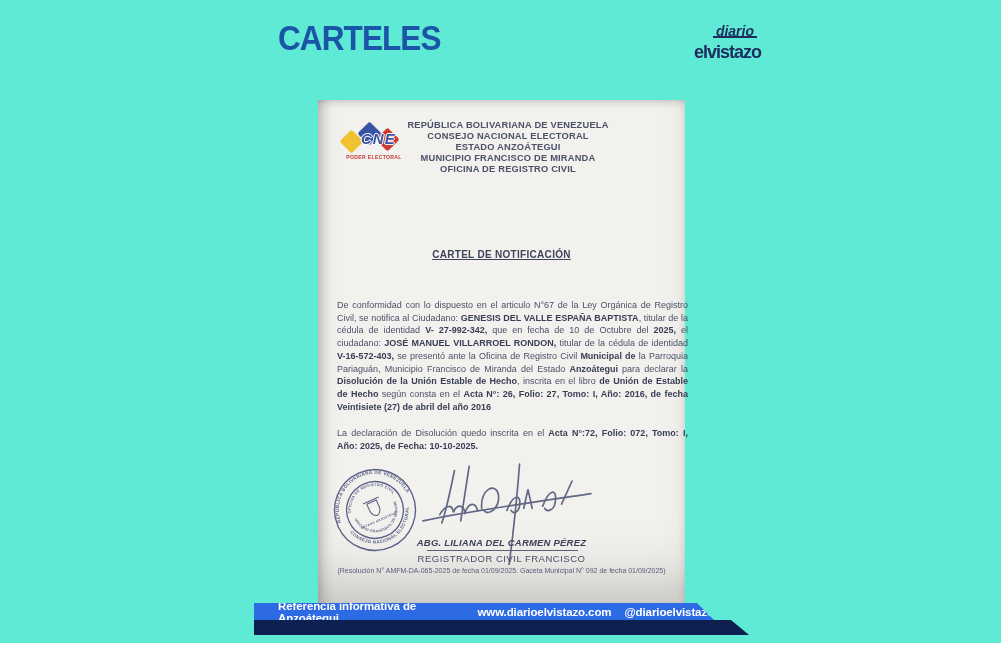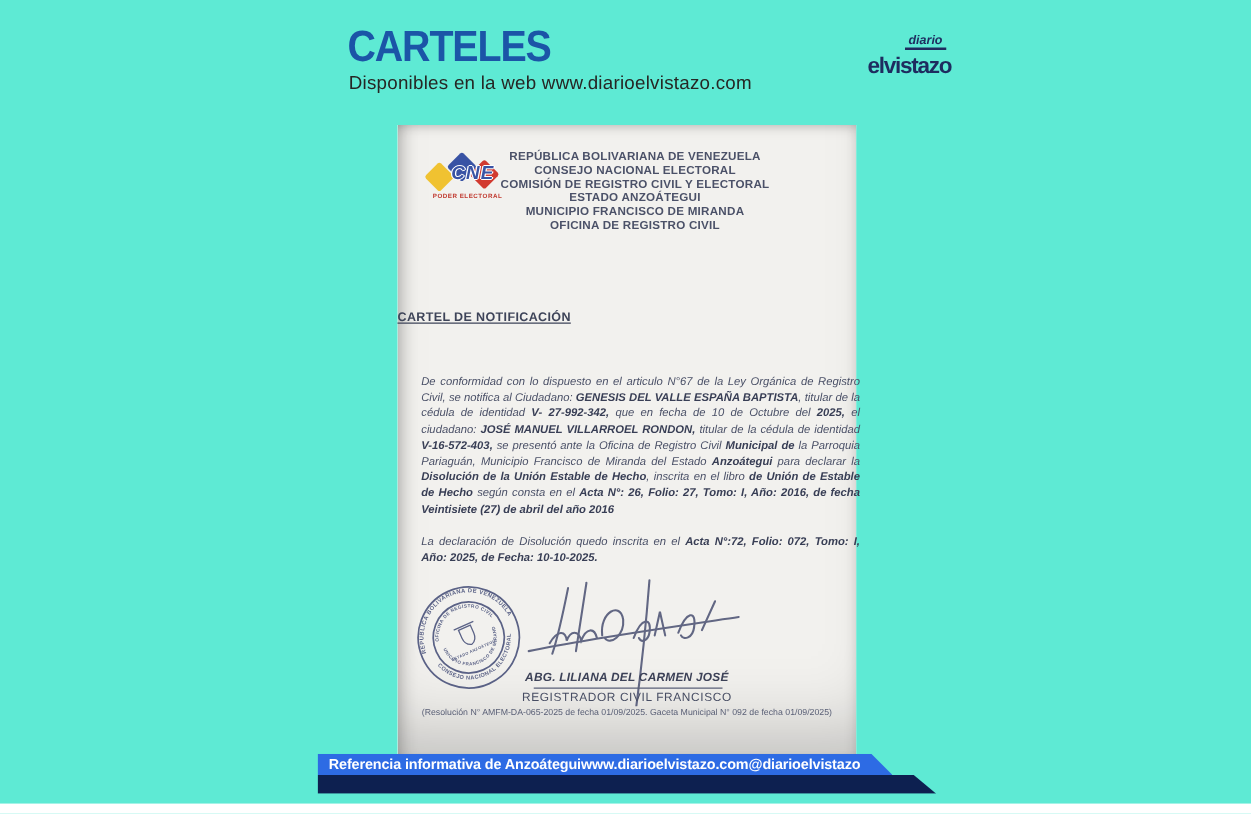--- a/index.html
+++ b/index.html
@@ -10,21 +10,21 @@
   *{margin:0;padding:0;box-sizing:border-box;}
   html,body{background:#fff;}
   .page{position:relative;width:1001px;height:643px;background:#5eead4;overflow:hidden;
         font-family:"Liberation Sans",sans-serif;}
 
   
   .brand-title{position:absolute;left:278px;top:18px;font-size:35px;font-weight:800;
                color:var(--brand-blue);letter-spacing:-1px;transform:scaleX(.9);transform-origin:left;}
   .brand-sub{position:absolute;left:279px;top:58px;font-size:15px;font-weight:500;color:#262624;letter-spacing:.2px;}
   .logo{position:absolute;right:240px;top:22px;text-align:right;color:var(--logo-navy);}
-  .logo-tag{display:inline-block;font-size:10px;font-weight:700;font-style:italic;
+  .logo-tag{display:inline-block;font-size:14px;font-weight:700;font-style:italic;
             border-bottom:2px solid var(--logo-navy);padding:0 3px 0;margin-right:4px;line-height:10px;margin-left:43px;}
   .logo-name{font-size:18px;font-weight:800;letter-spacing:-1px;line-height:24px;transform:scaleX(.97);transform-origin:right;}
 
   
   .photo{position:absolute;left:318px;top:100px;width:367px;height:507px;background:var(--paper);
          box-shadow:inset 10px 0 14px -8px rgba(0,0,0,.30),
                     inset -5px 0 10px -5px rgba(0,0,0,.14),
                     inset 0 8px 12px -8px rgba(0,0,0,.20),
                     inset 0 -55px 60px -35px rgba(0,0,0,.22);
          color:var(--ink);}
@@ -36,24 +36,24 @@
   .cne i{position:absolute;width:17px;height:17px;transform:rotate(45deg);border-radius:2px;display:block;}
   .cne .d-y{left:1px;top:11px;background:var(--cne-yellow);}
   .cne .d-b{left:19px;top:3px;background:var(--cne-blue);}
   .cne .d-r{left:37px;top:9px;background:var(--cne-red);}
   .cne-text{position:absolute;left:19px;top:8px;font-size:15px;font-weight:800;font-style:italic;
             color:var(--cne-blue);letter-spacing:1px;
             text-shadow:-1px 0 #fff,1px 0 #fff,0 -1px #fff,0 1px #fff;}
   .cne-sub{position:absolute;left:-4px;top:32px;width:72px;text-align:center;font-size:5px;
            font-weight:700;color:#c0392f;letter-spacing:.4px;}
 
-  .doc-title{position:absolute;left:0;top:149px;width:100%;font-size:10px;
+  .doc-title{position:absolute;left:0;top:149px;width:100%;text-align:center;font-size:10px;
              font-weight:700;letter-spacing:.3px;color:#3e4459;text-decoration:underline;}
   .para{position:absolute;left:19px;width:351px;font-size:9px;line-height:12.7px;
-        text-align:justify;color:var(--ink);font-style:italic;}
+        text-align:justify;color:var(--ink);}
   .para1{top:199px;}
   .para2{top:327px;}
   .seg-bold{font-weight:700;color:var(--ink-bold);}
 
   .stamp{position:absolute;left:14px;top:367px;width:86px;height:86px;transform:rotate(-24deg);opacity:.82;}
   .st-ring{fill:none;stroke:var(--stamp-ink);stroke-width:1.6;}
   .st-text{fill:var(--stamp-ink);font-family:"Liberation Sans",sans-serif;font-weight:700;letter-spacing:.4px;}
   .st-shield{fill:none;stroke:var(--stamp-ink);stroke-width:1.2;}
 
   .sig{position:absolute;left:100px;top:360px;width:180px;height:105px;opacity:.78;}
@@ -63,51 +63,49 @@
             font-weight:700;font-style:italic;color:#3c4157;letter-spacing:.2px;}
   .sig-line{position:absolute;left:109px;top:450px;width:151px;border-top:1px solid #5a6078;}
   .sig-role{position:absolute;left:0;top:453px;width:100%;text-align:center;font-size:9.5px;
             color:#474d63;letter-spacing:.5px;}
   .sig-res{position:absolute;left:0;top:467px;width:100%;text-align:center;font-size:7px;
            color:#5a6076;letter-spacing:0;}
 
   
   .footer-blue{position:absolute;left:254px;top:603px;width:460px;height:17px;background:var(--footer-blue);
                clip-path:polygon(0 0,443px 0,460px 17px,0 17px);
-               display:flex;align-items:center;padding-left:9px;
+               display:flex;align-items:center;gap:13px;padding-left:24px;
                color:#fff;font-size:11.5px;font-weight:700;letter-spacing:-.1px;}
   .footer-navy{position:absolute;left:254px;top:620px;width:495px;height:15px;background:var(--footer-navy);
                clip-path:polygon(0 0,477px 0,495px 15px,0 15px);}
 </style>
 </head>
 <body>
 
 <div class="page">
 
   <div class="brand-title">CARTELES</div>
-  <div class="brand-sub">Disponibles en la web www.diarioelvistazo.com</div>
   <div class="logo">
     <span class="logo-tag">diario</span><br>
     <span class="logo-name">elvistazo</span>
   </div>
 
   <div class="photo">
 
     <div class="cne">
       <i class="d-y"></i>
       <i class="d-b"></i>
       <i class="d-r"></i>
       <span class="cne-text">CNE</span>
       <span class="cne-sub">PODER ELECTORAL</span>
     </div>
 
     <div class="letterhead">
       <span>REPÚBLICA BOLIVARIANA DE VENEZUELA</span>
       <span>CONSEJO NACIONAL ELECTORAL</span>
-      <span>COMISIÓN DE REGISTRO CIVIL Y ELECTORAL</span>
       <span>ESTADO ANZOÁTEGUI</span>
       <span>MUNICIPIO FRANCISCO DE MIRANDA</span>
       <span>OFICINA DE REGISTRO CIVIL</span>
     </div>
 
     <div class="doc-title">CARTEL DE NOTIFICACIÓN</div>
 
     <div class="para para1"><span>De conformidad con lo dispuesto en el articulo N°67 de la Ley Orgánica de Registro Civil, se notifica al Ciudadano: </span><span class="seg-bold">GENESIS DEL VALLE ESPAÑA BAPTISTA</span><span>, titular de la cédula de identidad </span><span class="seg-bold">V- 27-992-342,</span><span> que en fecha de 10 de Octubre del </span><span class="seg-bold">2025,</span><span> el ciudadano: </span><span class="seg-bold">JOSÉ MANUEL VILLARROEL RONDON,</span><span> titular de la cédula de identidad </span><span class="seg-bold">V-16-572-403,</span><span> se presentó ante la Oficina de Registro Civil </span><span class="seg-bold">Municipal de</span><span> la Parroquia Pariaguán, Municipio Francisco de Miranda del Estado </span><span class="seg-bold">Anzoátegui</span><span> para declarar la </span><span class="seg-bold">Disolución de la Unión Estable de Hecho</span><span>, inscrita en el libro </span><span class="seg-bold">de Unión de Estable de Hecho</span><span> según consta en el </span><span class="seg-bold">Acta N°: 26, Folio: 27, Tomo: I, Año: 2016, de fecha Veintisiete (27) de abril del año 2016</span></div>
     <div class="para para2"><span>La declaración de Disolución quedo inscrita en el </span><span class="seg-bold">Acta N°:72, Folio: 072, Tomo: I, Año: 2025, de Fecha: 10-10-2025.</span></div>
 
@@ -135,21 +133,21 @@
       <path d="M20,52 C26,42 32,42 33,50 C36,42 42,42 44,50 C48,40 54,40 56,48"></path>
       <path d="M60,46 C58,28 74,20 76,34 C77,46 66,54 62,48"></path>
       <path d="M84,48 C90,32 98,32 96,44 C95,50 90,52 88,48"></path>
       <path d="M100,46 L104,28 L108,46"></path>
       <path d="M118,44 C124,28 132,26 130,40 C129,48 122,50 120,46"></path>
       <path d="M136,42 L146,20"></path>
       <path d="M4,58 C40,50 110,40 164,32"></path>
       <path d="M96,4 C94,30 90,70 86,100" stroke-width="1.1"></path>
     </svg>
 
-    <div class="sig-name">ABG. LILIANA DEL CARMEN JOSÉ</div>
+    <div class="sig-name">ABG. LILIANA DEL CARMEN PÉREZ</div>
     <div class="sig-line"></div>
     <div class="sig-role">REGISTRADOR CIVIL FRANCISCO</div>
     <div class="sig-res">(Resolución N° AMFM-DA-065-2025 de fecha 01/09/2025. Gaceta Municipal N° 092 de fecha 01/09/2025)</div>
   </div>
 
   <div class="footer-blue">
     <span>Referencia informativa de Anzoátegui</span>
     <span>www.diarioelvistazo.com</span>
     <span>@diarioelvistazo</span>
   </div>

